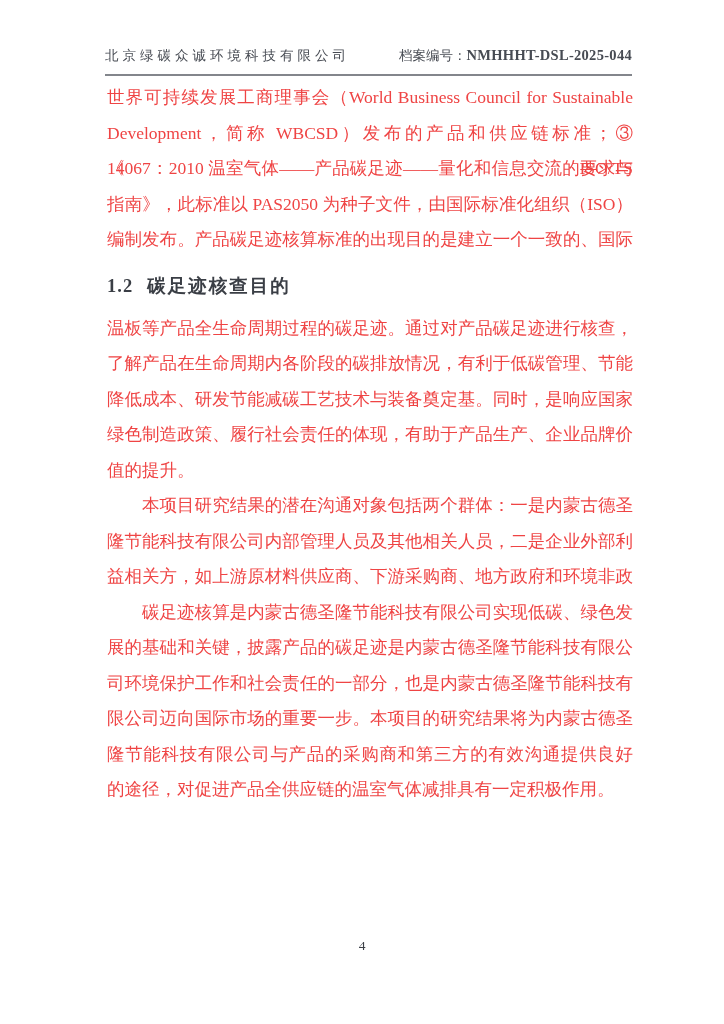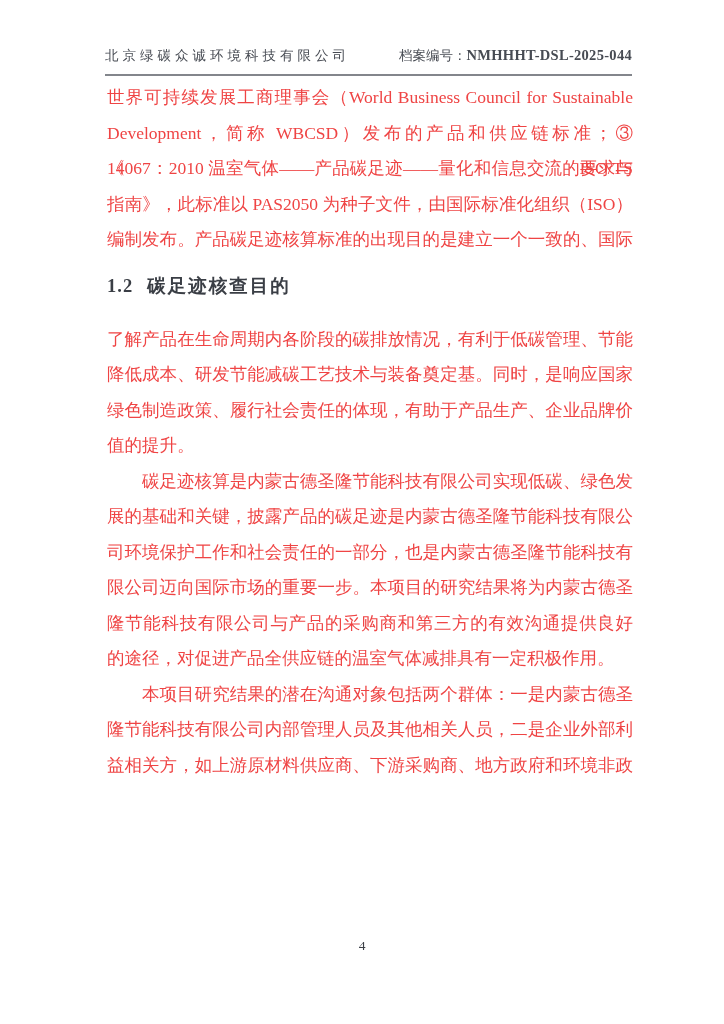--- a/index.html
+++ b/index.html
@@ -66,21 +66,21 @@
   .j {
     white-space: normal;
     text-align: justify;
     text-align-last: justify;
   }
   .ind {
     text-indent: 35px;
   }
   .heading {
     margin-top: 16px;
-    margin-bottom: 24px;
+    margin-bottom: 13px;
     height: 24px;
     line-height: 24px;
     font-weight: bold;
     font-size: 18.5px;
     color: #3a3e45;
     white-space: nowrap;
   }
   .hnum {
     margin-right: 14px;
     letter-spacing: 1px;
@@ -118,40 +118,41 @@
       <div class="line j">14067：2010 温室气体——产品碳足迹——量化和信息交流的要求与</div>
       <div class="line j">指南》，此标准以 PAS2050 为种子文件，由国际标准化组织（ISO）</div>
       <div class="line j">编制发布。产品碳足迹核算标准的出现目的是建立一个一致的、国际</div>
     </div>
 
     <div class="heading">
       <span class="hnum">1.2</span><span class="htitle">碳足迹核查目的</span>
     </div>
 
     <div>
+      <div class="line j">温板等产品全生命周期过程的碳足迹。通过对产品碳足迹进行核查，</div>
       <div class="line j">了解产品在生命周期内各阶段的碳排放情况，有利于低碳管理、节能</div>
       <div class="line j">降低成本、研发节能减碳工艺技术与装备奠定基。同时，是响应国家</div>
       <div class="line j">绿色制造政策、履行社会责任的体现，有助于产品生产、企业品牌价</div>
       <div class="line">值的提升。</div>
+    </div>
+
+    <div>
+      <div class="line j ind">本项目研究结果的潜在沟通对象包括两个群体：一是内蒙古德圣</div>
+      <div class="line j">隆节能科技有限公司内部管理人员及其他相关人员，二是企业外部利</div>
+      <div class="line j">益相关方，如上游原材料供应商、下游采购商、地方政府和环境非政</div>
     </div>
 
     <div>
       <div class="line j ind">碳足迹核算是内蒙古德圣隆节能科技有限公司实现低碳、绿色发</div>
       <div class="line j">展的基础和关键，披露产品的碳足迹是内蒙古德圣隆节能科技有限公</div>
       <div class="line j">司环境保护工作和社会责任的一部分，也是内蒙古德圣隆节能科技有</div>
       <div class="line j">限公司迈向国际市场的重要一步。本项目的研究结果将为内蒙古德圣</div>
       <div class="line j">隆节能科技有限公司与产品的采购商和第三方的有效沟通提供良好</div>
       <div class="line">的途径，对促进产品全供应链的温室气体减排具有一定积极作用。</div>
     </div>
 
-    <div>
-      <div class="line j ind">本项目研究结果的潜在沟通对象包括两个群体：一是内蒙古德圣</div>
-      <div class="line j">隆节能科技有限公司内部管理人员及其他相关人员，二是企业外部利</div>
-      <div class="line j">益相关方，如上游原材料供应商、下游采购商、地方政府和环境非政</div>
-    </div>
-
   </div>
 
   <div class="footer">
     <span>4</span>
   </div>
 
 </div>
 
 </body></html>

